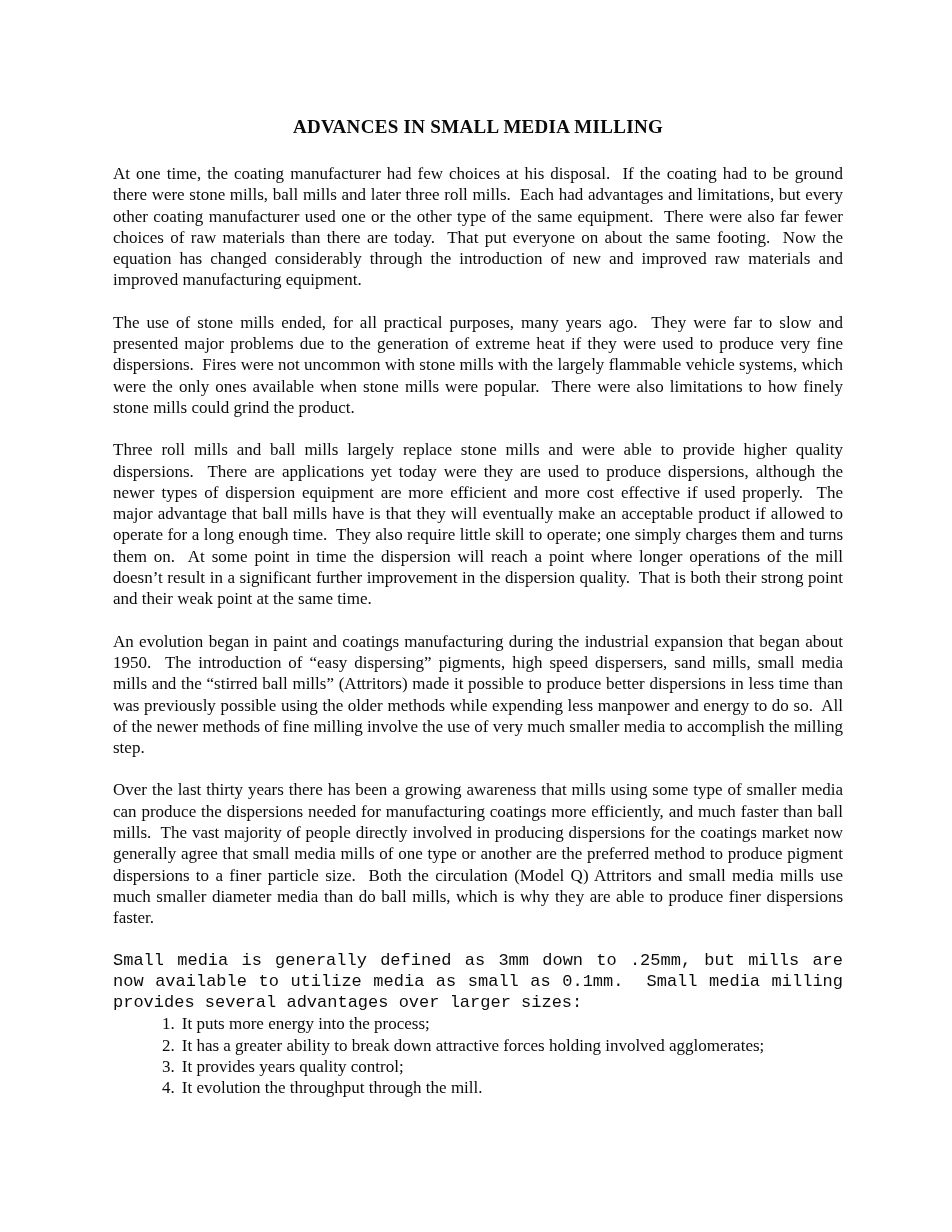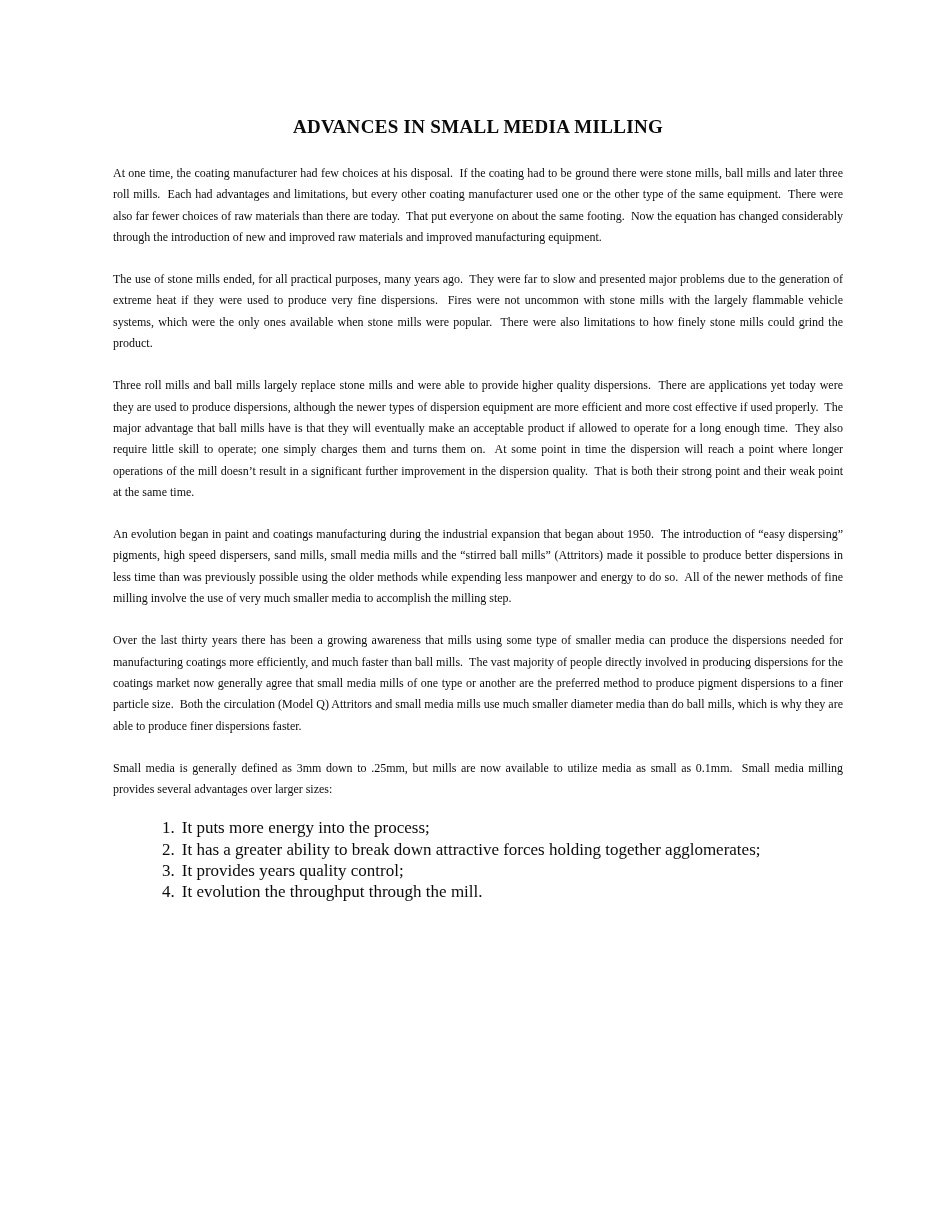--- a/index.html
+++ b/index.html
@@ -25,27 +25,28 @@
     margin: 0 0 26px 0;
     font-size: 19px;
     line-height: 21px;
     font-weight: bold;
     text-align: center;
     letter-spacing: 0.3px;
     white-space: pre-wrap;
   }
   .para {
     margin: 0 0 21px 0;
-    font-size: 12px;
+    font-size: 17px;
     line-height: 21.3px;
     text-align: justify;
     white-space: pre-wrap;
   }
   .para:last-of-type {
-    margin-bottom: 17px;
+    margin-bottom: 0;
+    font-family: Liberation Mono, monospace;
   }
   .adv-list {
     margin: 0;
   }
   .list-item {
     display: flex;
     margin-left: 49px;
     font-size: 17px;
     line-height: 21.3px;
   }
@@ -80,21 +81,21 @@
 
   <div class="adv-list">
 
     <div class="list-item">
       <span class="li-num">1.</span>
       <span class="li-text">It puts more energy into the process;</span>
     </div>
 
     <div class="list-item">
       <span class="li-num">2.</span>
-      <span class="li-text">It has a greater ability to break down attractive forces holding together agglomerates;</span>
+      <span class="li-text">It has a greater ability to break down attractive forces holding involved agglomerates;</span>
     </div>
 
     <div class="list-item">
       <span class="li-num">3.</span>
       <span class="li-text">It provides years quality control;</span>
     </div>
 
     <div class="list-item">
       <span class="li-num">4.</span>
       <span class="li-text">It evolution the throughput through the mill.</span>

